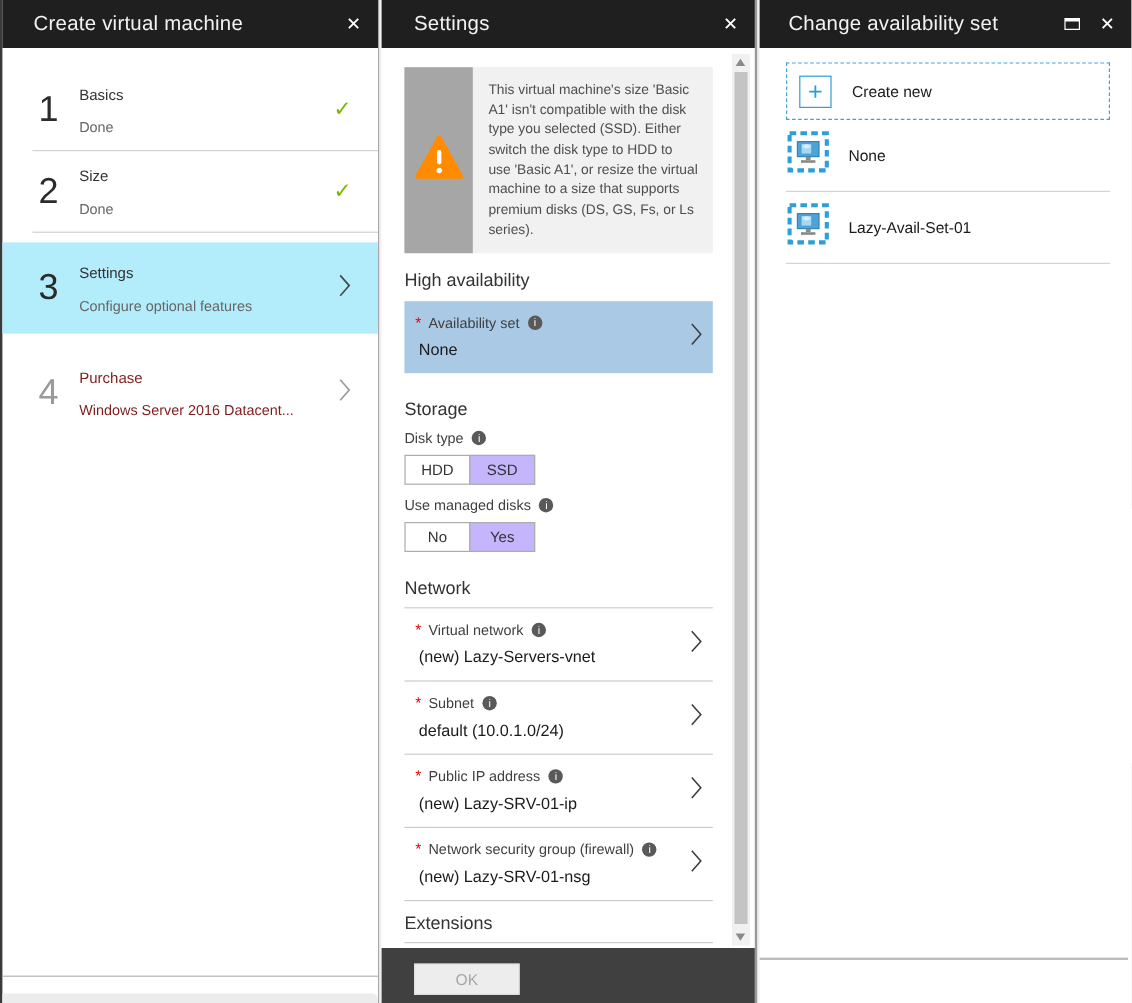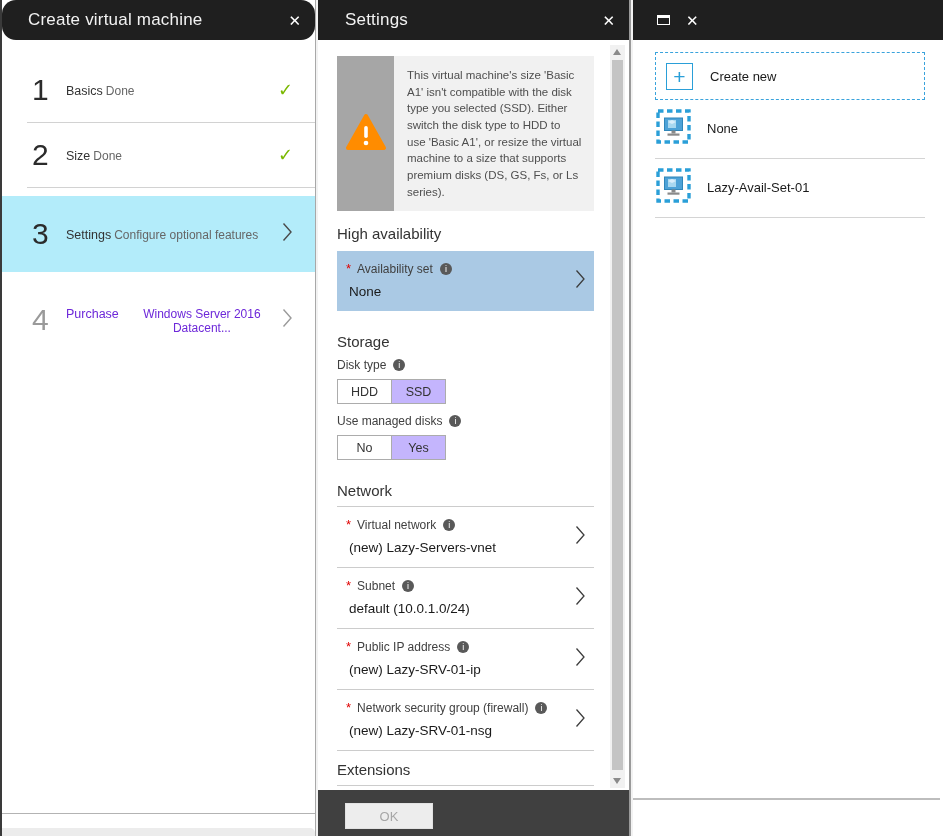--- a/index.html
+++ b/index.html
@@ -16,46 +16,46 @@
   }
   .blade1 { left: 0; width: 316px; border-left: 2px solid #3a3a3a; border-right: 1px solid #a8a8a8; }
   .blade2 { left: 318px; width: 313px; border-right: 2px solid #9a9a9a; }
   .blade3 { left: 633px; width: 310px; }
 
   .blade-header {
     height: 40px; background: #1f1f1f; color: #f2f2f2;
     display: flex; align-items: center;
     padding: 0 14px 0 27px;
   }
-  .blade1 .blade-header { padding-left: 26px; border-radius: 14px; }
+  .blade1 .blade-header { padding-left: 26px; }
   .blade3 .blade-header { padding-left: 24px; }
   .blade-title { font-size: 17px; font-weight: 400; letter-spacing: .2px; flex: 1 1 auto; white-space: nowrap; }
   .hdr-icons { display: flex; align-items: center; gap: 16px; }
   .close-x { font-size: 15px; color: #ffffff; cursor: pointer; line-height: 1; }
   .maximize-box { width: 13px; height: 10px; border: 1px solid #ffffff; border-top: 3px solid #ffffff; display: inline-block; cursor: pointer; }
 
   
   .steps { padding-top: 18px; }
   .step {
     display: flex; align-items: center;
     padding: 12px 22px 12px 30px; min-height: 64px; cursor: pointer;
   }
   .step-num {
     font-size: 30px; font-weight: 300; color: #2b2b2b;
     width: 34px; flex: 0 0 34px;
   }
-  .step-texts { flex: 1 1 auto; display: flex; flex-direction: row; gap: 3px; padding-top: 2px; text-align: center; }
+  .step-texts { flex: 1 1 auto; display: flex; flex-direction: column; gap: 13px; padding-top: 2px; }
   .step-label { font-size: 12.5px; color: #333333; }
   .step-sub { font-size: 12px; color: #666666; }
   .step-check { color: #7ab800; font-size: 18px; font-weight: bold; flex: 0 0 auto; }
   .step-divider { border-top: 1px solid #d2d2d2; margin-left: 25px; }
   .step.selected { background: #b3ecfa; min-height: 76px; margin-top: 8px; }
   .step.pending { margin-top: 16px; }
   .step.pending .step-num { color: #9a9a9a; }
-  .step.pending .step-label, .step.pending .step-sub { color: #6d28d9; }
+  .step.pending .step-label, .step.pending .step-sub { color: #7f1d1d; }
   .chev { display: inline-block; flex: 0 0 auto; }
   .blade1-bottom-line { position: absolute; left: 0; right: 0; bottom: 22px; border-top: 1px solid #b3b3b3; }
   .hscrollbar {
     position: absolute; left: 0; bottom: 0; height: 8px; width: 100%;
     background: #ececec; border-top-right-radius: 5px; cursor: pointer;
   }
 
   
   .b2-content { padding: 16px 35px 0 19px; }
   .warn-box { display: flex; background: #f1f1f1; min-height: 140px; }
@@ -309,20 +309,21 @@
     <span class="arr arr-down"></span>
   </div>
 
   <div class="b2-footer">
     <button class="ok-btn" disabled="">OK</button>
   </div>
 </section>
 
 <section class="blade blade3">
   <header class="blade-header">
+    <span class="blade-title">Change availability set</span>
     <span class="hdr-icons">
       <span class="maximize-box"></span>
       <span class="close-x">✕</span>
     </span>
   </header>
 
   <div class="b3-content">
     <div class="create-new">
       <span class="plus-box">+</span>
       <span class="cn-label">Create new</span>

